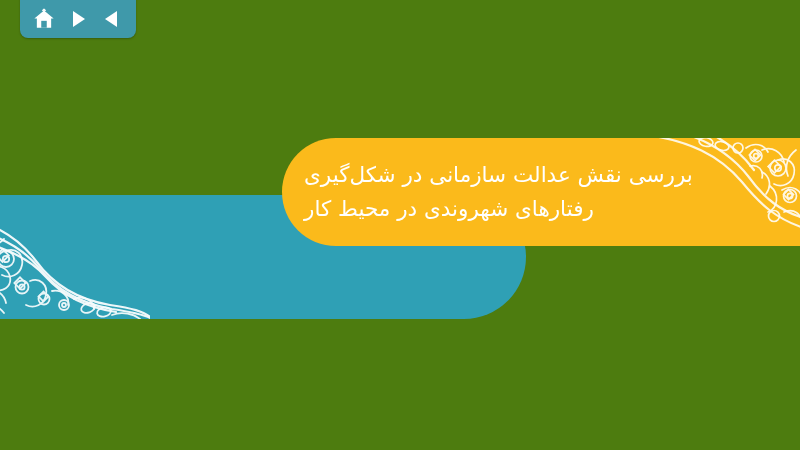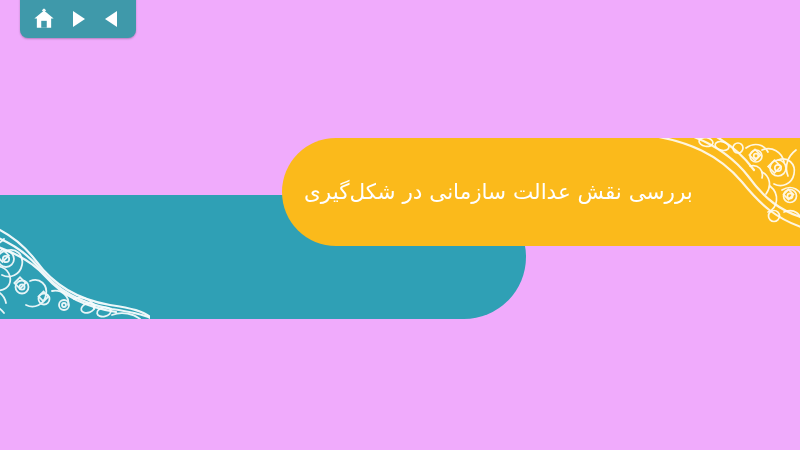--- a/index.html
+++ b/index.html
@@ -5,21 +5,21 @@
   html, body {
     margin: 0;
     padding: 0;
     background: #3f3f3f;
   }
   #slide {
     position: relative;
     width: 800px;
     height: 450px;
     overflow: hidden;
-    background: #f0abfc;
+    background: #4d7c0f;
     font-family: "DejaVu Sans", "Liberation Sans", sans-serif;
   }
 
   
   #navbar {
     position: absolute;
     left: 20px;
     top: -10px;
     width: 116px;
     height: 48px;
@@ -201,17 +201,18 @@
         <rect x="101" y="13" width="8" height="8" transform="rotate(45 105 17)"></rect>
         <rect x="135" y="53" width="7" height="7" transform="rotate(45 138.5 56.5)"></rect>
         <path d="M146 12 C 138 18, 134 28, 138 38"></path>
         <path d="M112 34 C 120 38, 122 48, 116 56"></path>
         <path d="M100 28 C 108 26, 114 32, 112 40"></path>
       </g>
     </svg>
 
     <div id="title-block">
       <div class="title-line">بررسی نقش عدالت سازمانی در شکل‌گیری</div>
+      <div class="title-line">رفتارهای شهروندی در محیط کار</div>
     </div>
 
   </div>
 
 </div>
 
 </body></html>

